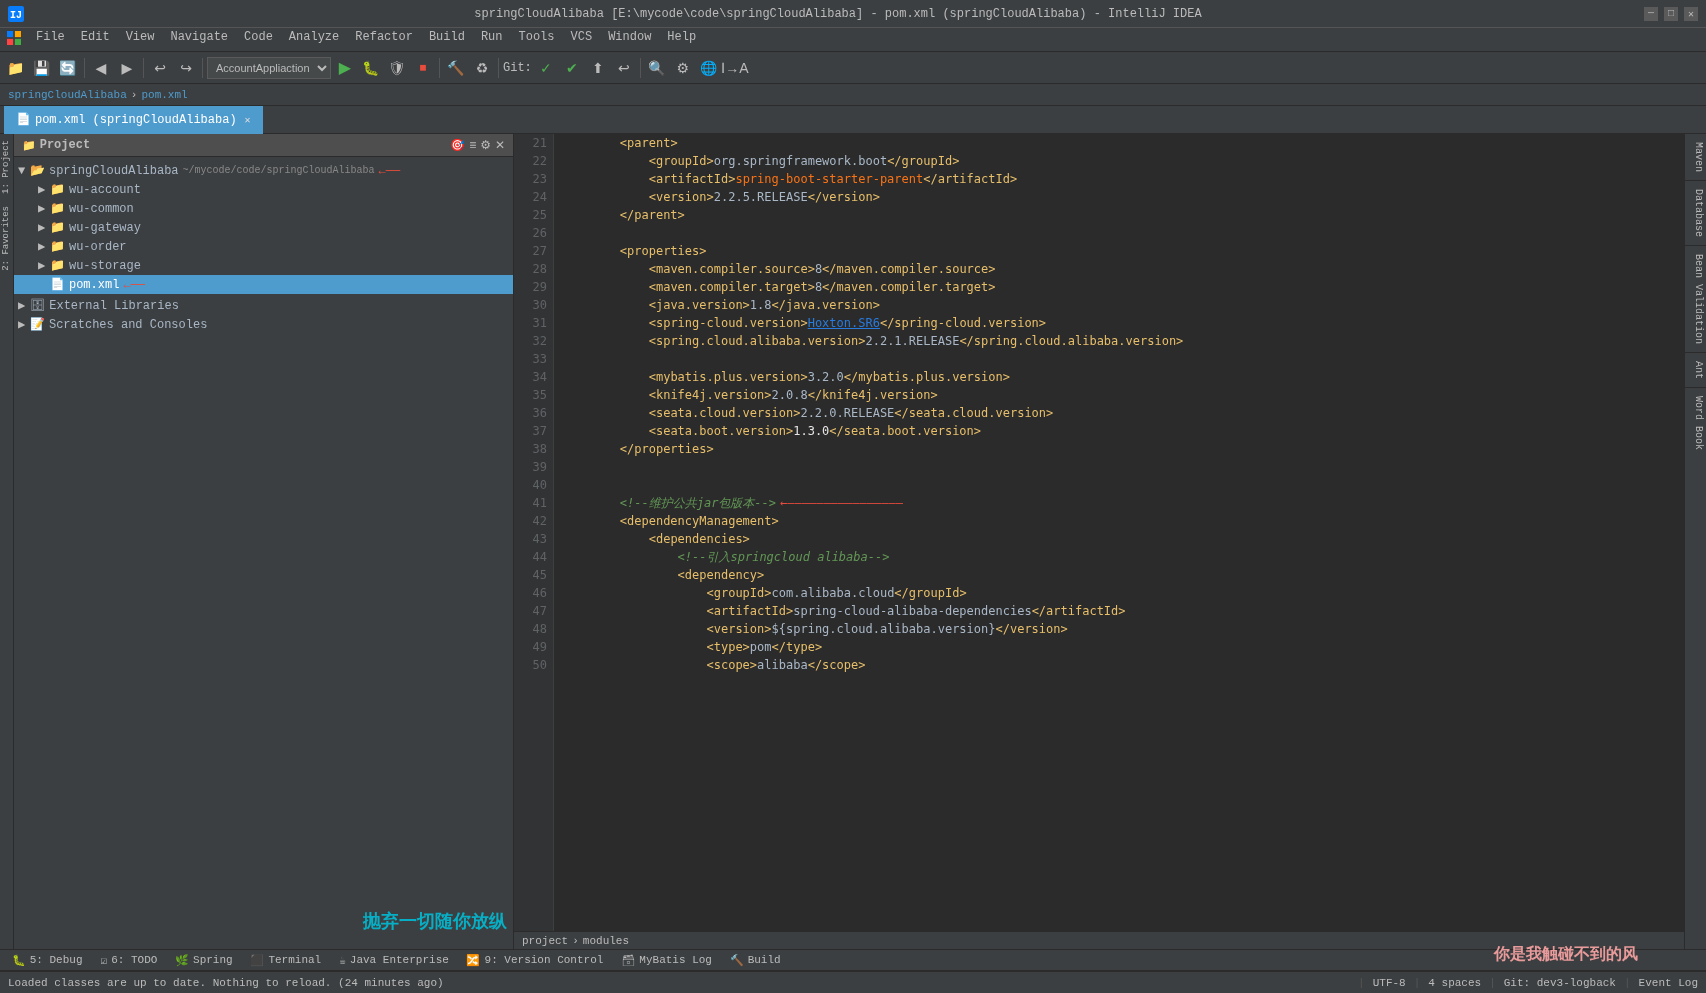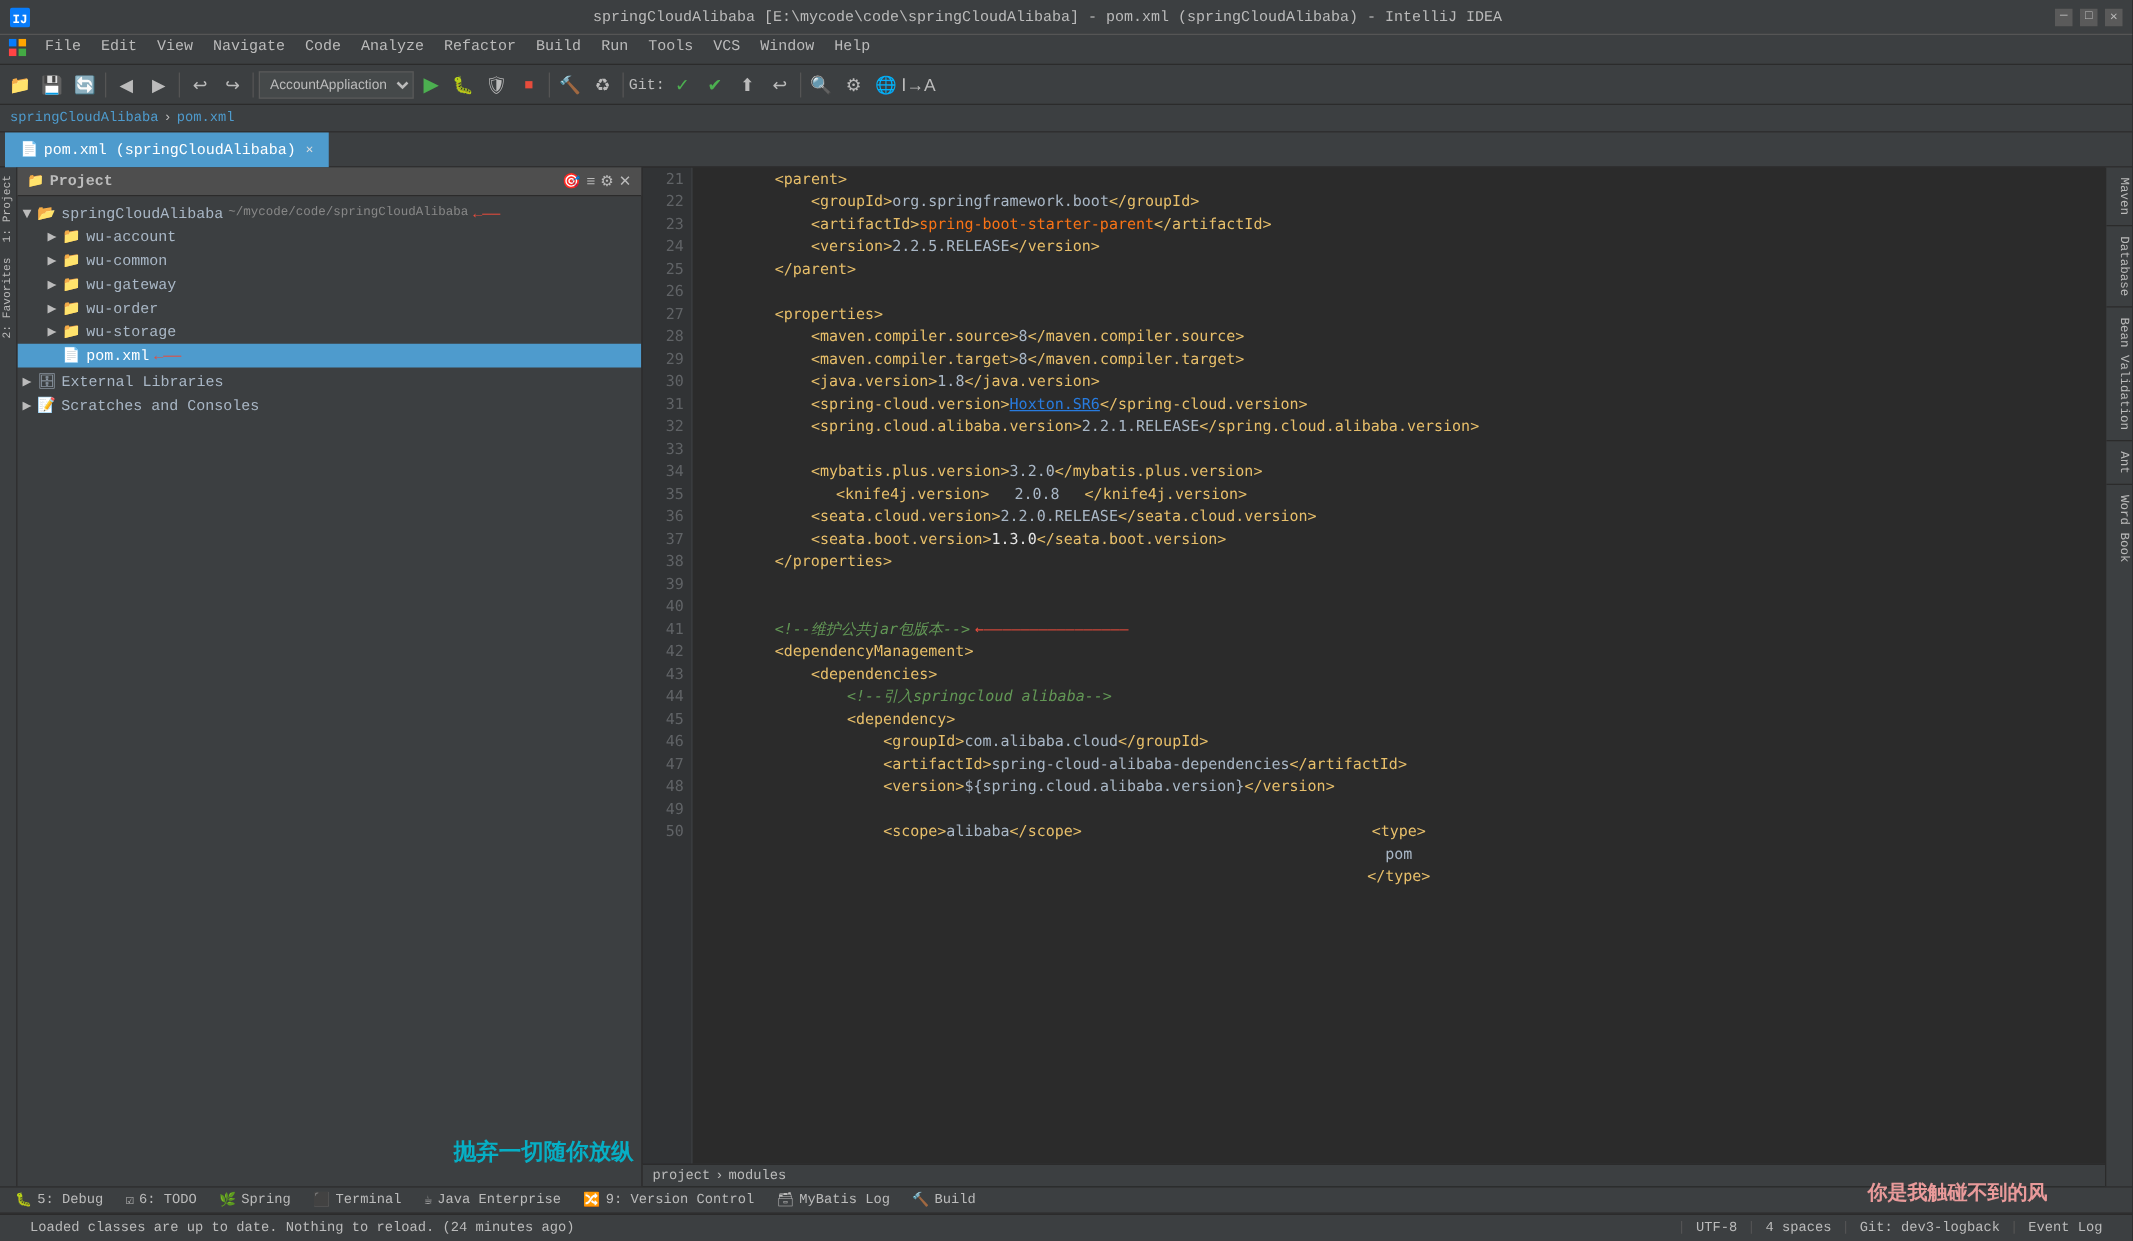--- a/index.html
+++ b/index.html
@@ -261,21 +261,21 @@
         <div style="height:18px; white-space:pre; display:flex; align-items:center;">
           <span style="color:#a9b7c6;">            </span><span style="color:#e8bf6a;">&lt;spring.cloud.alibaba.version&gt;</span><span style="color:#a9b7c6;">2.2.1.RELEASE</span><span style="color:#e8bf6a;">&lt;/spring.cloud.alibaba.version&gt;</span>
         </div>
 
         <div style="height:18px; white-space:pre;">&nbsp;</div>
 
         <div style="height:18px; white-space:pre; display:flex; align-items:center;">
           <span style="color:#a9b7c6;">            </span><span style="color:#e8bf6a;">&lt;mybatis.plus.version&gt;</span><span style="color:#a9b7c6;">3.2.0</span><span style="color:#e8bf6a;">&lt;/mybatis.plus.version&gt;</span>
         </div>
 
-        <div style="height:18px; white-space:pre; display:flex; align-items:flex-end;gap:20px;">
+        <div style="height:18px; white-space:pre; display:flex; align-items:flex-end;">
           <span style="color:#a9b7c6;">            </span><span style="color:#e8bf6a;">&lt;knife4j.version&gt;</span><span style="color:#a9b7c6;">2.0.8</span><span style="color:#e8bf6a;">&lt;/knife4j.version&gt;</span>
         </div>
 
         <div style="height:18px; white-space:pre; display:flex; align-items:center;">
           <span style="color:#a9b7c6;">            </span><span style="color:#e8bf6a;">&lt;seata.cloud.version&gt;</span><span style="color:#a9b7c6;">2.2.0.RELEASE</span><span style="color:#e8bf6a;">&lt;/seata.cloud.version&gt;</span>
         </div>
 
         <div style="height:18px; white-space:pre; display:flex; align-items:center;">
           <span style="color:#a9b7c6;">            </span><span style="color:#e8bf6a;">&lt;seata.boot.version&gt;</span><span style="color:#e5e5e5;">1.3.0</span><span style="color:#e8bf6a;">&lt;/seata.boot.version&gt;</span>
         </div>
@@ -314,21 +314,21 @@
         </div>
 
         <div style="height:18px; white-space:pre; display:flex; align-items:center;">
           <span style="color:#a9b7c6;">                    </span><span style="color:#e8bf6a;">&lt;artifactId&gt;</span><span style="color:#a9b7c6;">spring-cloud-alibaba-dependencies</span><span style="color:#e8bf6a;">&lt;/artifactId&gt;</span>
         </div>
 
         <div style="height:18px; white-space:pre; display:flex; align-items:center;">
           <span style="color:#a9b7c6;">                    </span><span style="color:#e8bf6a;">&lt;version&gt;</span><span style="color:#a9b7c6;">${spring.cloud.alibaba.version}</span><span style="color:#e8bf6a;">&lt;/version&gt;</span>
         </div>
 
-        <div style="height:18px; white-space:pre; display:flex; align-items:center;flex-direction:column;">
+        <div style="height:18px; white-space:pre; display:flex; align-items:center;">
           <span style="color:#a9b7c6;">                    </span><span style="color:#e8bf6a;">&lt;type&gt;</span><span style="color:#a9b7c6;">pom</span><span style="color:#e8bf6a;">&lt;/type&gt;</span>
         </div>
 
         <div style="height:18px; white-space:pre; display:flex; align-items:center;">
           <span style="color:#a9b7c6;">                    </span><span style="color:#e8bf6a;">&lt;scope&gt;</span><span style="color:#a9b7c6;">alibaba</span><span style="color:#e8bf6a;">&lt;/scope&gt;</span>
         </div>
       </div>
     </div>
 
     <div style="display:flex; align-items:center; background:#3c3f41; height:18px; border-top:1px solid #2b2b2b; padding:0 8px; font-size:11px; color:#bbb; gap:4px;">
@@ -375,21 +375,21 @@
   <div style="display:flex; align-items:center; padding:2px 8px; font-size:11px; color:#bbb; cursor:pointer; gap:4px;">
     <span>🗃</span>
     <span>MyBatis Log</span>
   </div>
   <div style="display:flex; align-items:center; padding:2px 8px; font-size:11px; color:#bbb; cursor:pointer; gap:4px;">
     <span>🔨</span>
     <span>Build</span>
   </div>
 </div>
 
-<div style="display:flex; align-items:center; background:#3c3f41; height:22px; padding:0 24px; border-top:1px solid #2b2b2b; gap:8px; font-size:11px; color:#bbb;">
+<div style="display:flex; align-items:center; background:#3c3f41; height:22px; padding:0 8px; border-top:1px solid #2b2b2b; gap:8px; font-size:11px; color:#bbb;">
   <span style="flex:1;">Loaded classes are up to date. Nothing to reload. (24 minutes ago)</span>
   <span style="color:#555;">|</span>
   <span style="cursor:pointer;">UTF-8</span>
   <span style="color:#555;">|</span>
   <span style="cursor:pointer;">4 spaces</span>
   <span style="color:#555;">|</span>
   <span style="cursor:pointer;">Git: dev3-logback</span>
   <span style="color:#555;">|</span>
   <span style="cursor:pointer;">Event Log</span>
 </div>

